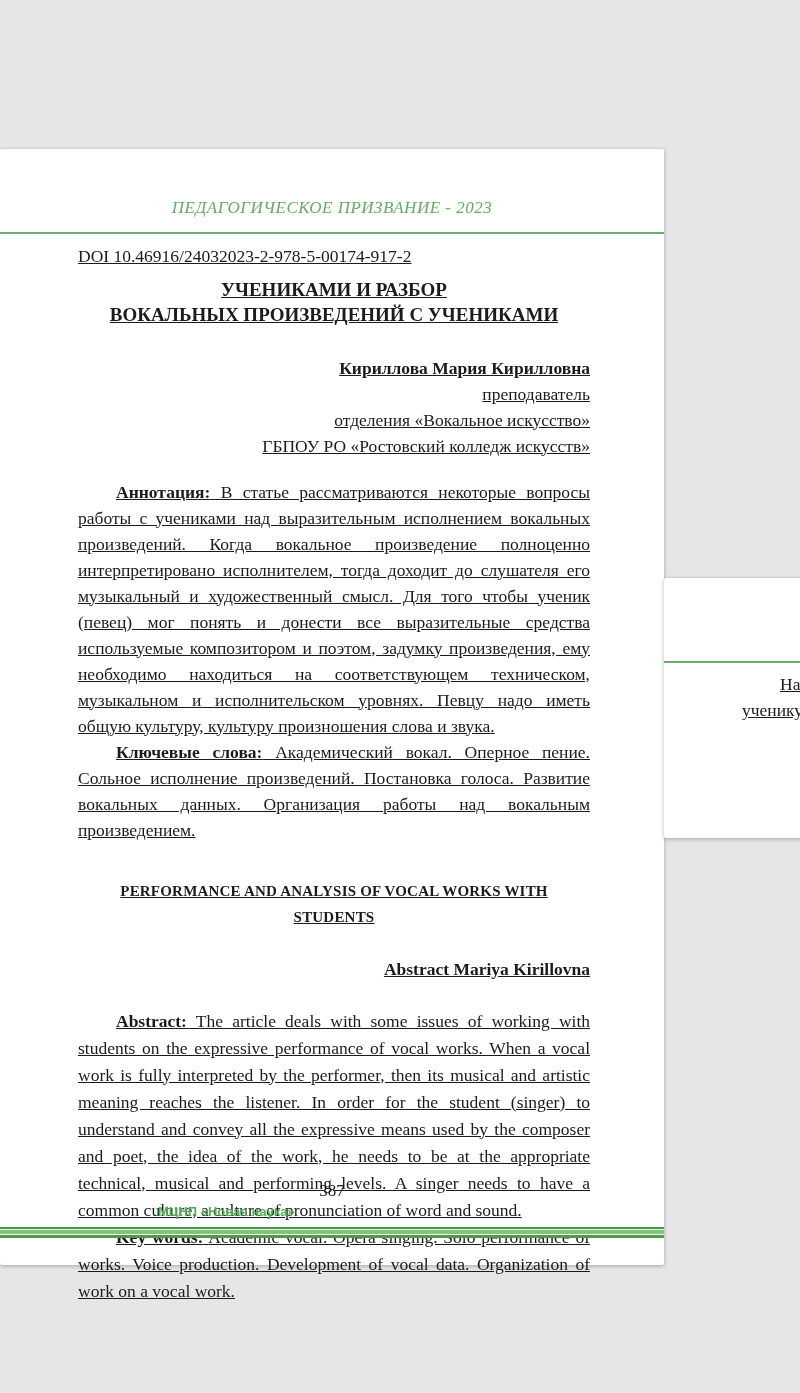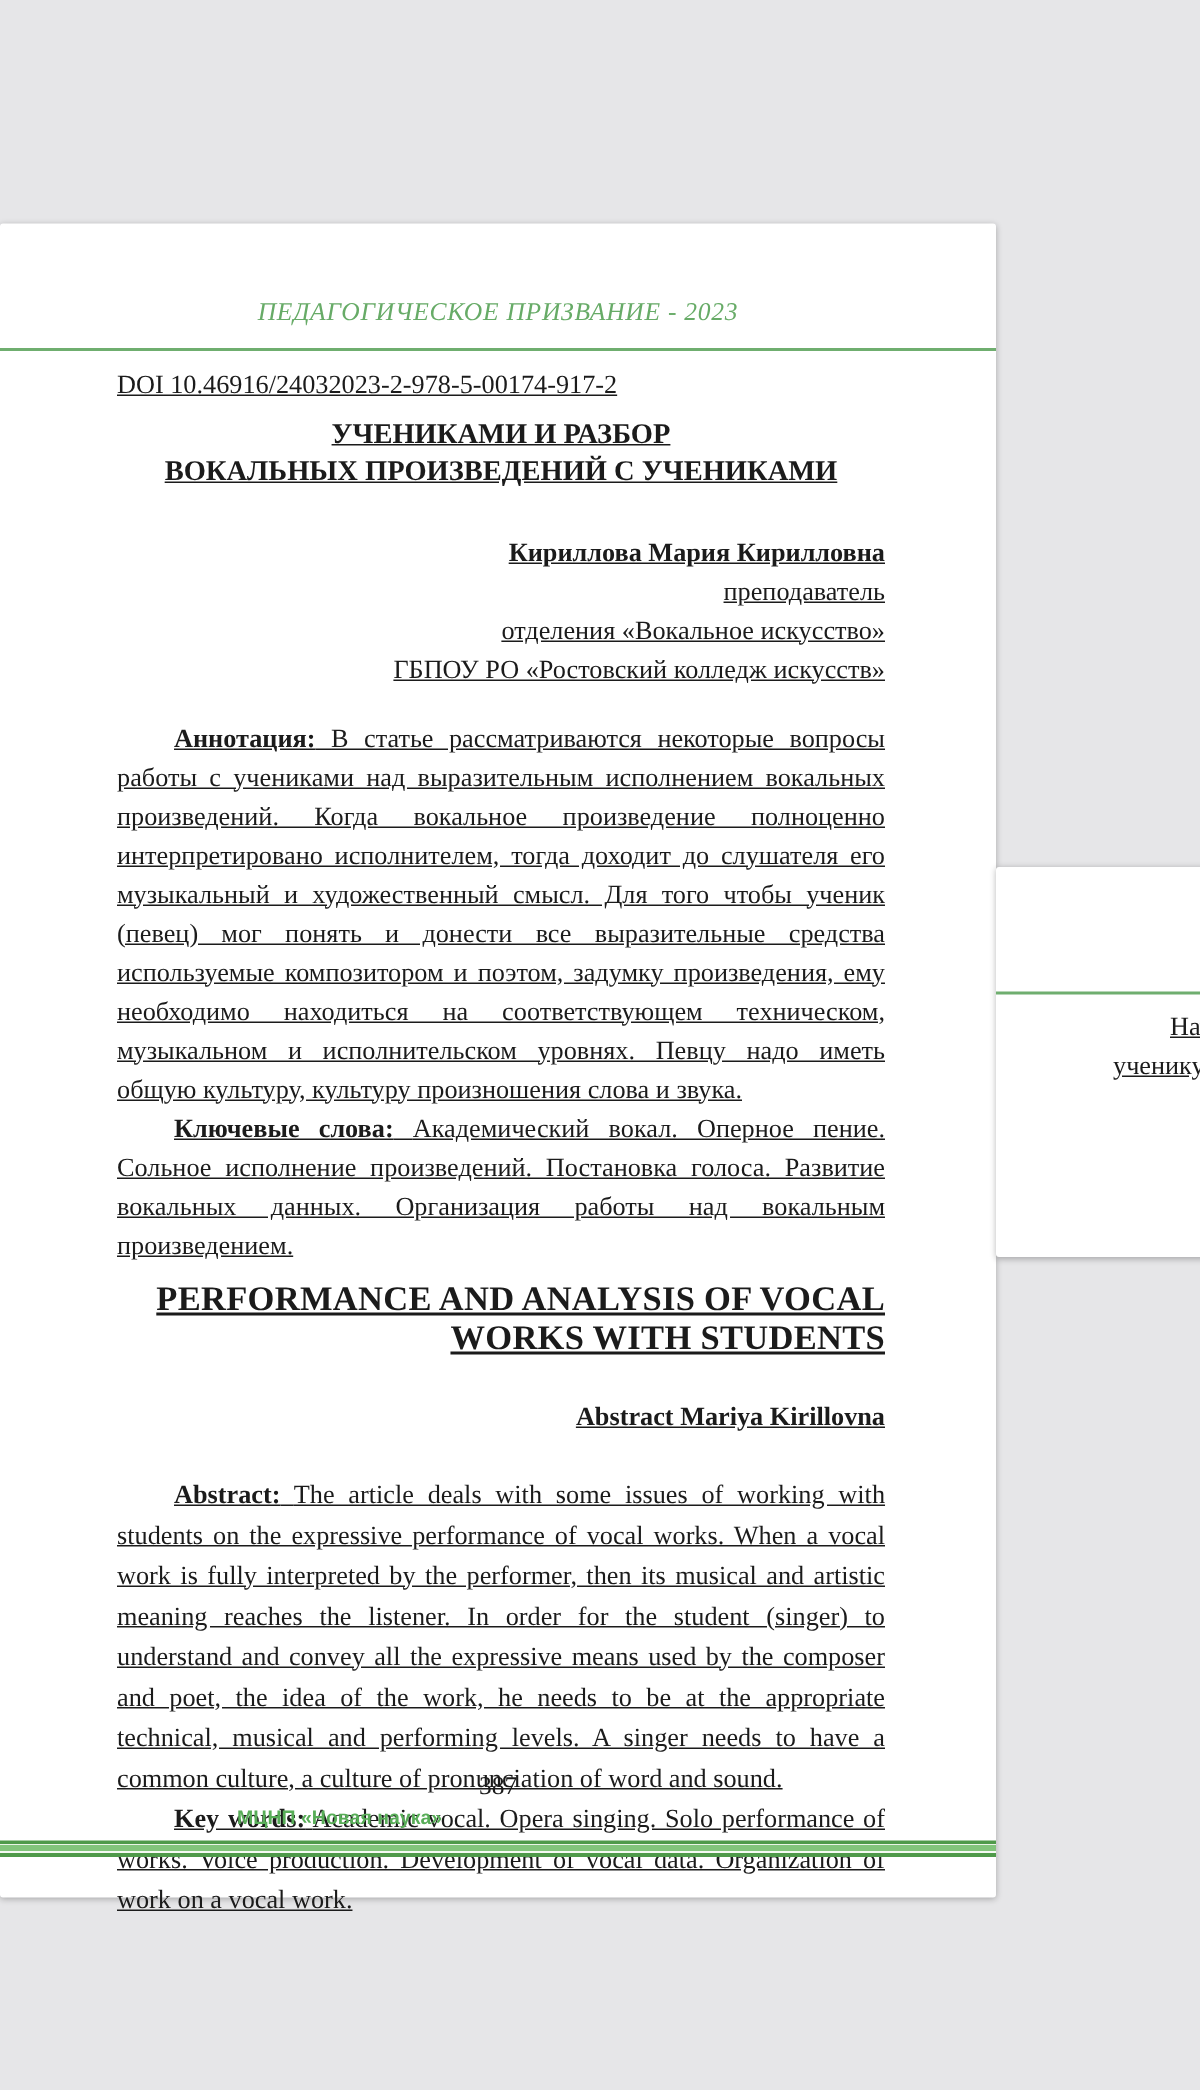--- a/index.html
+++ b/index.html
@@ -83,24 +83,24 @@
     font-size:17.5px;
     line-height:26px;
     text-align:justify;
     text-indent:38px;
   }
   .par-en{line-height:27px;}
   .par .lbl{font-weight:bold;}
   .mt-block{margin-top:20px;}
 
   .title-en{
-    margin-top:10px;
-    text-align:right;
-    font-weight:bold;
-    font-size:23px;
+    margin-top:35px;
+    text-align:center;
+    font-weight:bold;
+    font-size:15px;
     line-height:26px;
     letter-spacing:0.2px;
   }
   .author-en{
     margin-top:26px;
     text-align:right;
     font-weight:bold;
     font-size:17.5px;
     line-height:26px;
   }

